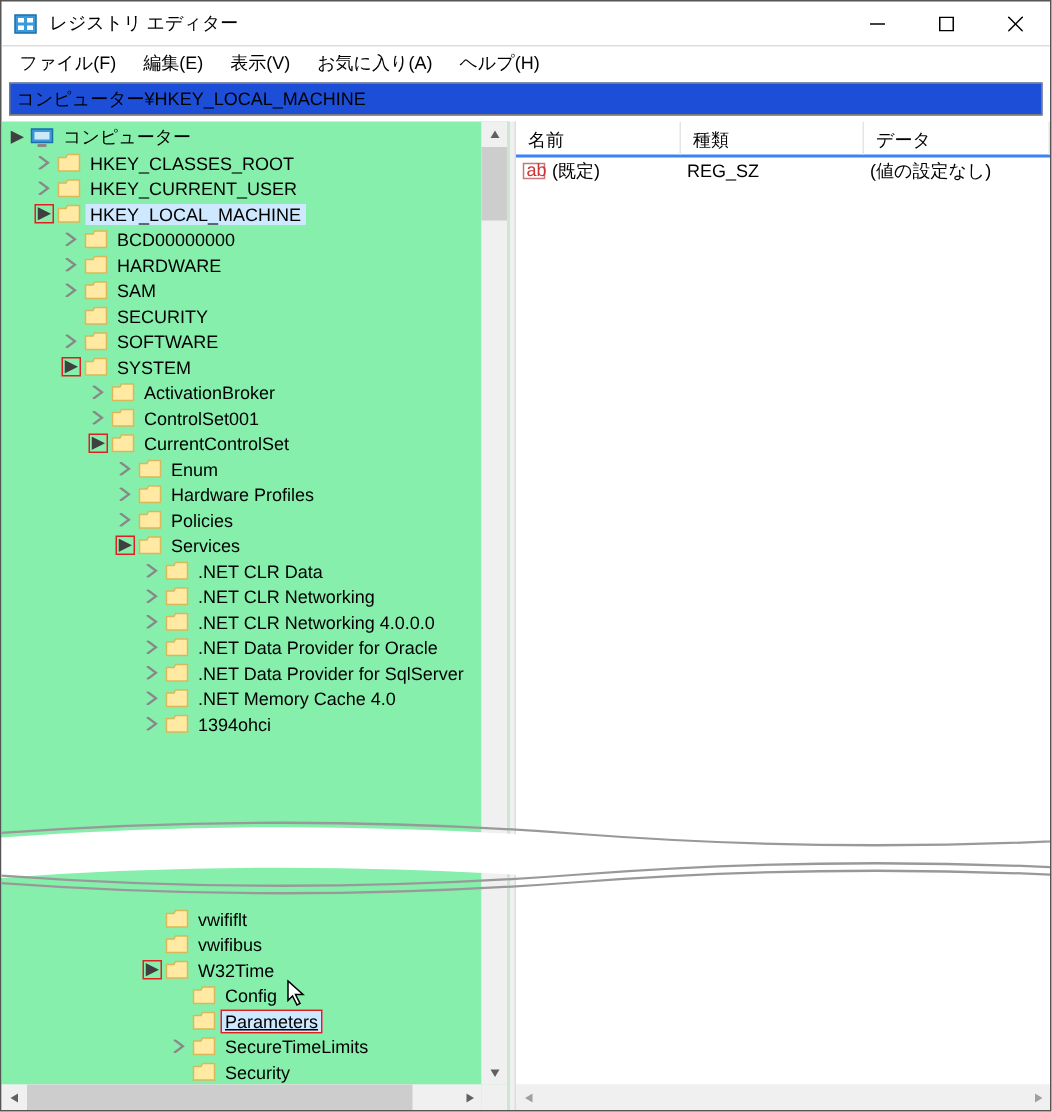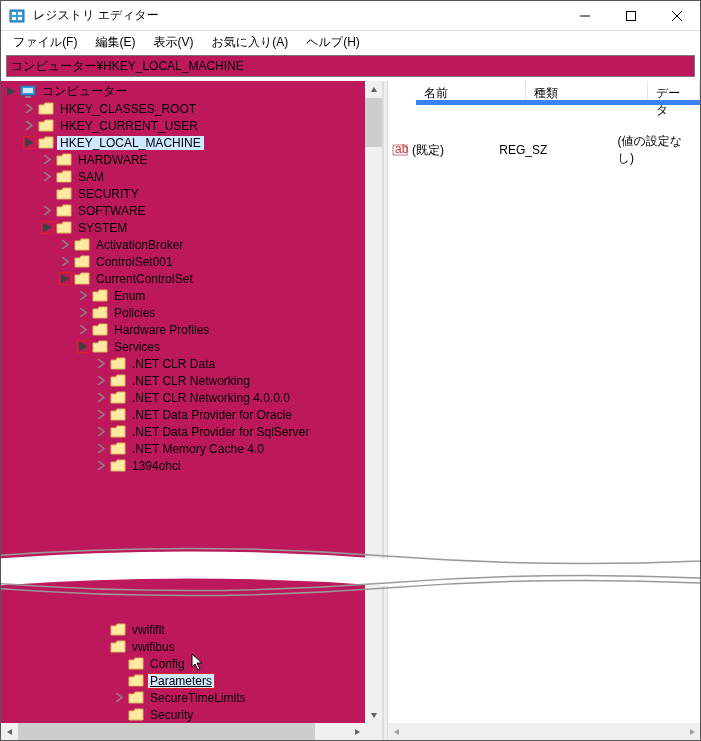--- a/index.html
+++ b/index.html
@@ -4,39 +4,39 @@
 <style>
 * { box-sizing: border-box; margin: 0; padding: 0; font-family: "Yu Gothic UI", "Meiryo", sans-serif; font-size: 12px; }
 body { background: #fff; width: 701px; height: 741px; overflow: hidden; position: relative; border: 1px solid #555; }
 .titlebar { height: 30px; display: flex; align-items: center; padding: 0 0 0 8px; border-bottom: 1px solid #ddd; }
 .app-icon { width: 16px; height: 16px; margin-right: 8px; display: flex; align-items: center; justify-content: center; }
 .title-text { flex: 1; font-size: 12px; }
 .win-controls { display: flex; height: 100%; }
 .win-btn { width: 46px; display: flex; align-items: center; justify-content: center; cursor: pointer; }
 .menubar { height: 22px; display: flex; align-items: center; padding: 0 4px; gap: 2px; }
 .menu-item { padding: 2px 8px; cursor: pointer; }
-.address { height: 22px; border: 1px solid #7a7a7a; margin: 2px 5px 4px 5px; padding: 0 4px; display: flex; align-items: center; background: #be185d; }
+.address { height: 22px; border: 1px solid #7a7a7a; margin: 2px 5px 4px 5px; padding: 0 4px; display: flex; align-items: center; background: #1d4ed8; }
 .content { display: flex; height: 659px; position: relative; }
-.tree-panel { width: 382px; border-right: 1px solid #ddd; position: relative; overflow: hidden; background: #be185d; }
+.tree-panel { width: 338px; border-right: 1px solid #ddd; position: relative; overflow: hidden; background: #86efac; }
 .splitter { width: 5px; background: #f0f0f0; cursor: ew-resize; border-left:1px solid #ddd; border-right:1px solid #ddd;}
 .list-panel { flex: 1; position: relative; background: #fff; overflow:hidden; }
 .tree { padding: 2px 0 0 4px; white-space: nowrap; }
 .node { display: flex; align-items: center; height: 17px; position: relative; }
 .exp { width: 13px; height: 13px; display: flex; align-items: center; justify-content: center; margin-right: 2px; cursor: pointer; }
 .exp svg { display: block; }
 .redbox { border: 1.5px solid #e02020; }
 .fld { width: 16px; height: 14px; margin-right: 3px; }
 .fld svg { display: block; }
 .comp-icon { width: 16px; height: 14px; margin-right: 3px; display:flex; align-items:center; justify-content:center; }
 .label { padding: 0 3px; cursor: default; }
 .sel { background: #cde8ff; }
 .sel-red { background: #cde8ff; border: 1.5px solid #e02020; padding: 0 2px; text-decoration: underline; }
-.list-header { display: flex; height: 24px; border-bottom: 5px solid #3b82f6; margin-left: 28px; }
+.list-header { display: flex; height: 24px; border-bottom: 2px solid #3b82f6; }
 .col { padding: 4px 8px; border-right: 1px solid #e5e5e5; font-size: 12px; }
-.list-row { display: flex; align-items: center; height: 18px; padding: 0 4px; margin-top: 36px; }
+.list-row { display: flex; align-items: center; height: 18px; padding: 0 4px; }
 .vicon { width: 16px; height: 16px; margin-right: 4px; display:flex; align-items:center; justify-content:center; }
 .scrollbar-h { position: absolute; bottom: 0; left: 0; right: 17px; height: 17px; background: #f0f0f0; display:flex; }
 .sb-btn { width: 17px; height: 17px; background: #f0f0f0; display:flex; align-items:center; justify-content:center; cursor:pointer;}
 .sb-track { flex:1; background:#f0f0f0; position:relative; }
 .sb-thumb { position:absolute; height:100%; background:#cdcdcd; }
 .scrollbar-v { position: absolute; top: 0; right: 0; bottom: 17px; width: 17px; background: #f0f0f0; display:flex; flex-direction:column; }
 .sb-track-v { flex:1; background:#f0f0f0; position:relative; }
 .sb-thumb-v { position:absolute; width:100%; background:#cdcdcd; }
 .corner { position:absolute; right:0; bottom:0; width:17px; height:17px; background:#f0f0f0; }
 .wave-break { position: absolute; left: -10px; right: -10px; height: 60px; pointer-events: none; }
@@ -160,20 +160,33 @@
             <span class="exp">
               <svg width="9" height="9">
                 <path d="M1 0 L7 4.5 L1 9" fill="none" stroke="#888" stroke-width="1.5"></path>
               </svg>
             </span>
             <span class="fld">
               <svg width="16" height="14">
                 <path d="M1 3 L6 3 L7 1 L15 1 L15 12 L1 12 Z" fill="#ffe9a3" stroke="#d9b85a"></path>
               </svg>
             </span>
+            <span class="label">BCD00000000</span>
+          </div>
+        <div class="node" style="padding-left:36px">
+            <span class="exp">
+              <svg width="9" height="9">
+                <path d="M1 0 L7 4.5 L1 9" fill="none" stroke="#888" stroke-width="1.5"></path>
+              </svg>
+            </span>
+            <span class="fld">
+              <svg width="16" height="14">
+                <path d="M1 3 L6 3 L7 1 L15 1 L15 12 L1 12 Z" fill="#ffe9a3" stroke="#d9b85a"></path>
+              </svg>
+            </span>
             <span class="label">HARDWARE</span>
           </div>
         <div class="node" style="padding-left:36px">
             <span class="exp">
               <svg width="9" height="9">
                 <path d="M1 0 L7 4.5 L1 9" fill="none" stroke="#888" stroke-width="1.5"></path>
               </svg>
             </span>
             <span class="fld">
               <svg width="16" height="14">
@@ -277,34 +290,34 @@
             <span class="exp">
               <svg width="9" height="9">
                 <path d="M1 0 L7 4.5 L1 9" fill="none" stroke="#888" stroke-width="1.5"></path>
               </svg>
             </span>
             <span class="fld">
               <svg width="16" height="14">
                 <path d="M1 3 L6 3 L7 1 L15 1 L15 12 L1 12 Z" fill="#ffe9a3" stroke="#d9b85a"></path>
               </svg>
             </span>
+            <span class="label">Hardware Profiles</span>
+          </div>
+        <div class="node" style="padding-left:72px">
+            <span class="exp">
+              <svg width="9" height="9">
+                <path d="M1 0 L7 4.5 L1 9" fill="none" stroke="#888" stroke-width="1.5"></path>
+              </svg>
+            </span>
+            <span class="fld">
+              <svg width="16" height="14">
+                <path d="M1 3 L6 3 L7 1 L15 1 L15 12 L1 12 Z" fill="#ffe9a3" stroke="#d9b85a"></path>
+              </svg>
+            </span>
             <span class="label">Policies</span>
-          </div>
-        <div class="node" style="padding-left:72px">
-            <span class="exp">
-              <svg width="9" height="9">
-                <path d="M1 0 L7 4.5 L1 9" fill="none" stroke="#888" stroke-width="1.5"></path>
-              </svg>
-            </span>
-            <span class="fld">
-              <svg width="16" height="14">
-                <path d="M1 3 L6 3 L7 1 L15 1 L15 12 L1 12 Z" fill="#ffe9a3" stroke="#d9b85a"></path>
-              </svg>
-            </span>
-            <span class="label">Hardware Profiles</span>
           </div>
 
         <div class="node" style="padding-left:72px">
             <span class="exp redbox">
               <svg width="9" height="9">
                 <path d="M0 0 L9 4.5 L0 9 Z" fill="#404040"></path>
               </svg>
             </span>
             <span class="fld">
               <svg width="16" height="14">
@@ -418,20 +431,33 @@
             <span class="label">vwififlt</span>
           </div>
         <div class="node" style="padding-left:90px">
             <span class="exp"></span>
             <span class="fld">
               <svg width="16" height="14">
                 <path d="M1 3 L6 3 L7 1 L15 1 L15 12 L1 12 Z" fill="#ffe9a3" stroke="#d9b85a"></path>
               </svg>
             </span>
             <span class="label">vwifibus</span>
+          </div>
+        <div class="node" style="padding-left:90px">
+            <span class="exp redbox">
+              <svg width="9" height="9">
+                <path d="M0 0 L9 4.5 L0 9 Z" fill="#404040"></path>
+              </svg>
+            </span>
+            <span class="fld">
+              <svg width="16" height="14">
+                <path d="M1 3 L6 3 L7 1 L15 1 L15 12 L1 12 Z" fill="#ffe9a3" stroke="#d9b85a"></path>
+              </svg>
+            </span>
+            <span class="label">W32Time</span>
           </div>
         <div class="node" style="padding-left:108px">
             <span class="exp"></span>
             <span class="fld">
               <svg width="16" height="14">
                 <path d="M1 3 L6 3 L7 1 L15 1 L15 12 L1 12 Z" fill="#ffe9a3" stroke="#d9b85a"></path>
               </svg>
             </span>
             <span class="label">Config</span>
           </div>

